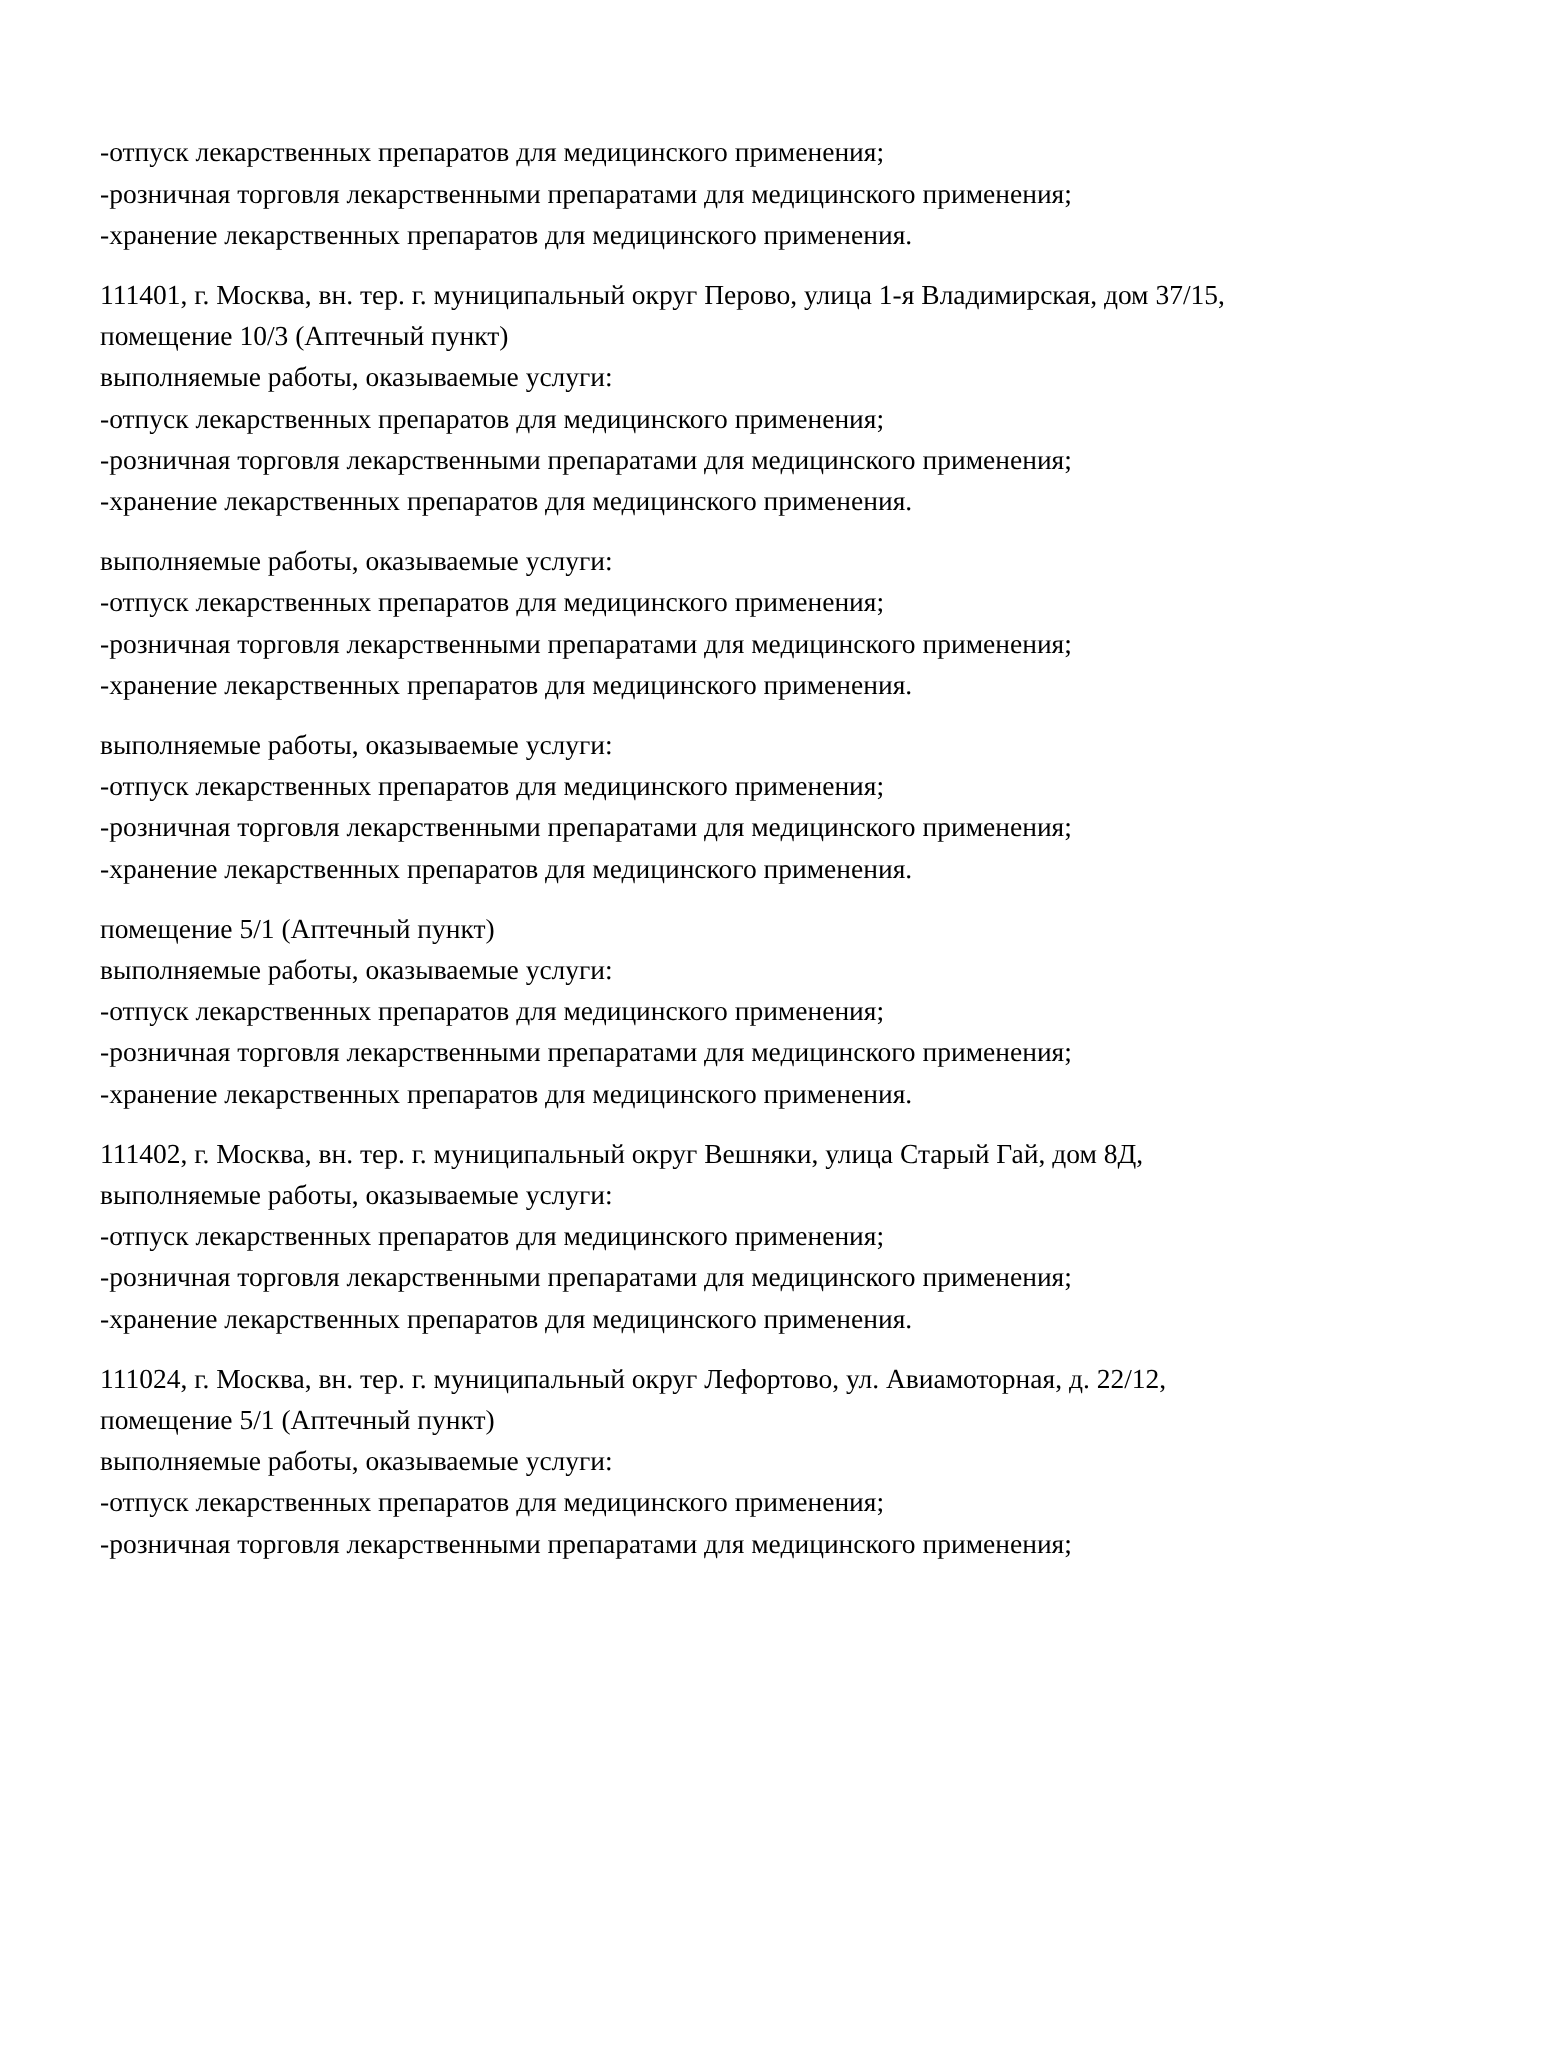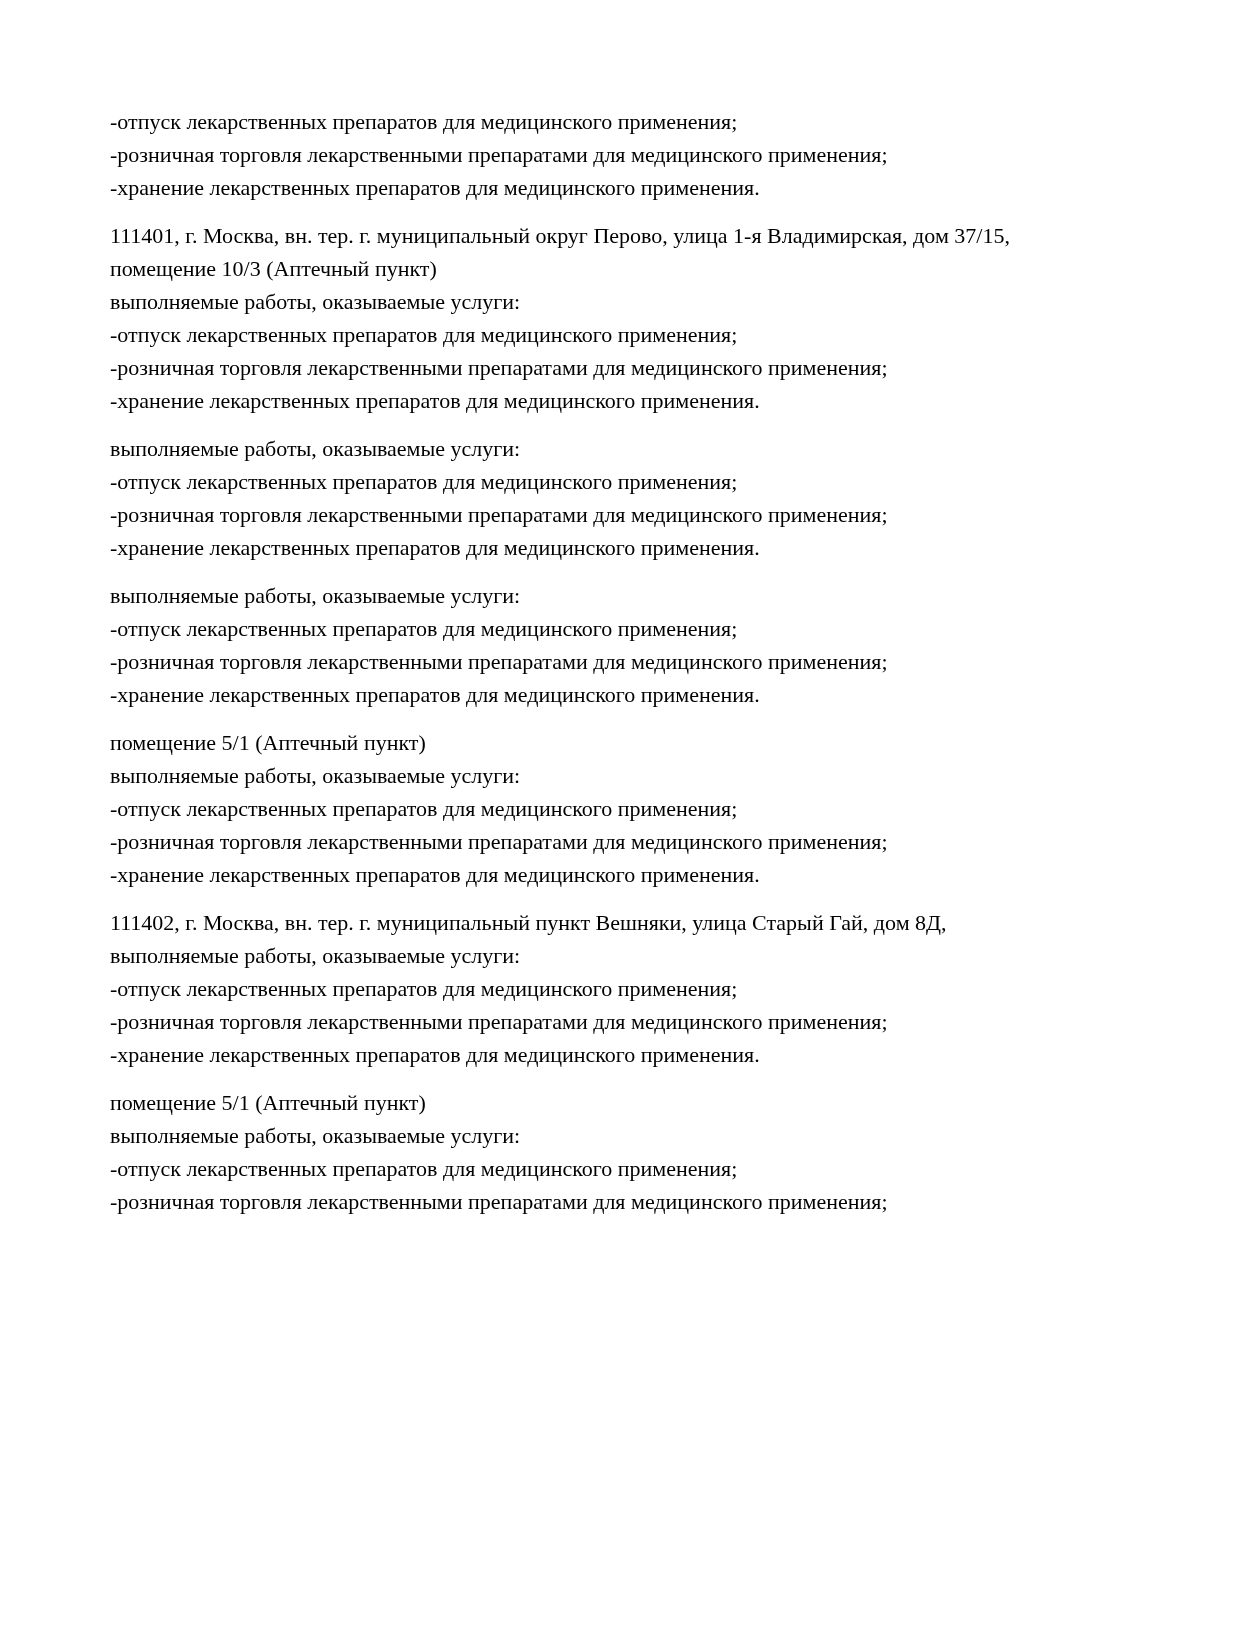--- a/index.html
+++ b/index.html
@@ -10,21 +10,21 @@
   .page {
     position: relative;
     width: 1240px;
     height: 1650px;
     background: #ffffff;
     color: #000000;
     font-family: "Liberation Serif", "DejaVu Serif", serif;
     font-size: 22px;
     line-height: 33px;
     box-sizing: border-box;
-    padding: 105px 110px 0 110px;
+    padding: 105px 110px 0 80px;
     overflow: hidden;
   }
   .line {
     white-space: nowrap;
     height: 33px;
   }
   .entry {
     margin-top: 15px;
   }
   .intro {
@@ -67,27 +67,28 @@
 
   <div class="block entry">
     <div class="line">помещение 5/1 (Аптечный пункт)</div>
     <div class="line">выполняемые работы, оказываемые услуги:</div>
     <div class="line">-отпуск лекарственных препаратов для медицинского применения;</div>
     <div class="line">-розничная торговля лекарственными препаратами для медицинского применения;</div>
     <div class="line">-хранение лекарственных препаратов для медицинского применения.</div>
   </div>
 
   <div class="block entry">
-    <div class="line">111402, г. Москва, вн. тер. г. муниципальный пункт Вешняки, улица Старый Гай, дом 8Д,</div>
+    <div class="line">111402, г. Москва, вн. тер. г. муниципальный округ Вешняки, улица Старый Гай, дом 8Д,</div>
     <div class="line">выполняемые работы, оказываемые услуги:</div>
     <div class="line">-отпуск лекарственных препаратов для медицинского применения;</div>
     <div class="line">-розничная торговля лекарственными препаратами для медицинского применения;</div>
     <div class="line">-хранение лекарственных препаратов для медицинского применения.</div>
   </div>
 
   <div class="block entry">
+    <div class="line">111024, г. Москва, вн. тер. г. муниципальный округ Лефортово, ул. Авиамоторная, д. 22/12,</div>
     <div class="line">помещение 5/1 (Аптечный пункт)</div>
     <div class="line">выполняемые работы, оказываемые услуги:</div>
     <div class="line">-отпуск лекарственных препаратов для медицинского применения;</div>
     <div class="line">-розничная торговля лекарственными препаратами для медицинского применения;</div>
   </div>
 
 </div>
 
 </body></html>

